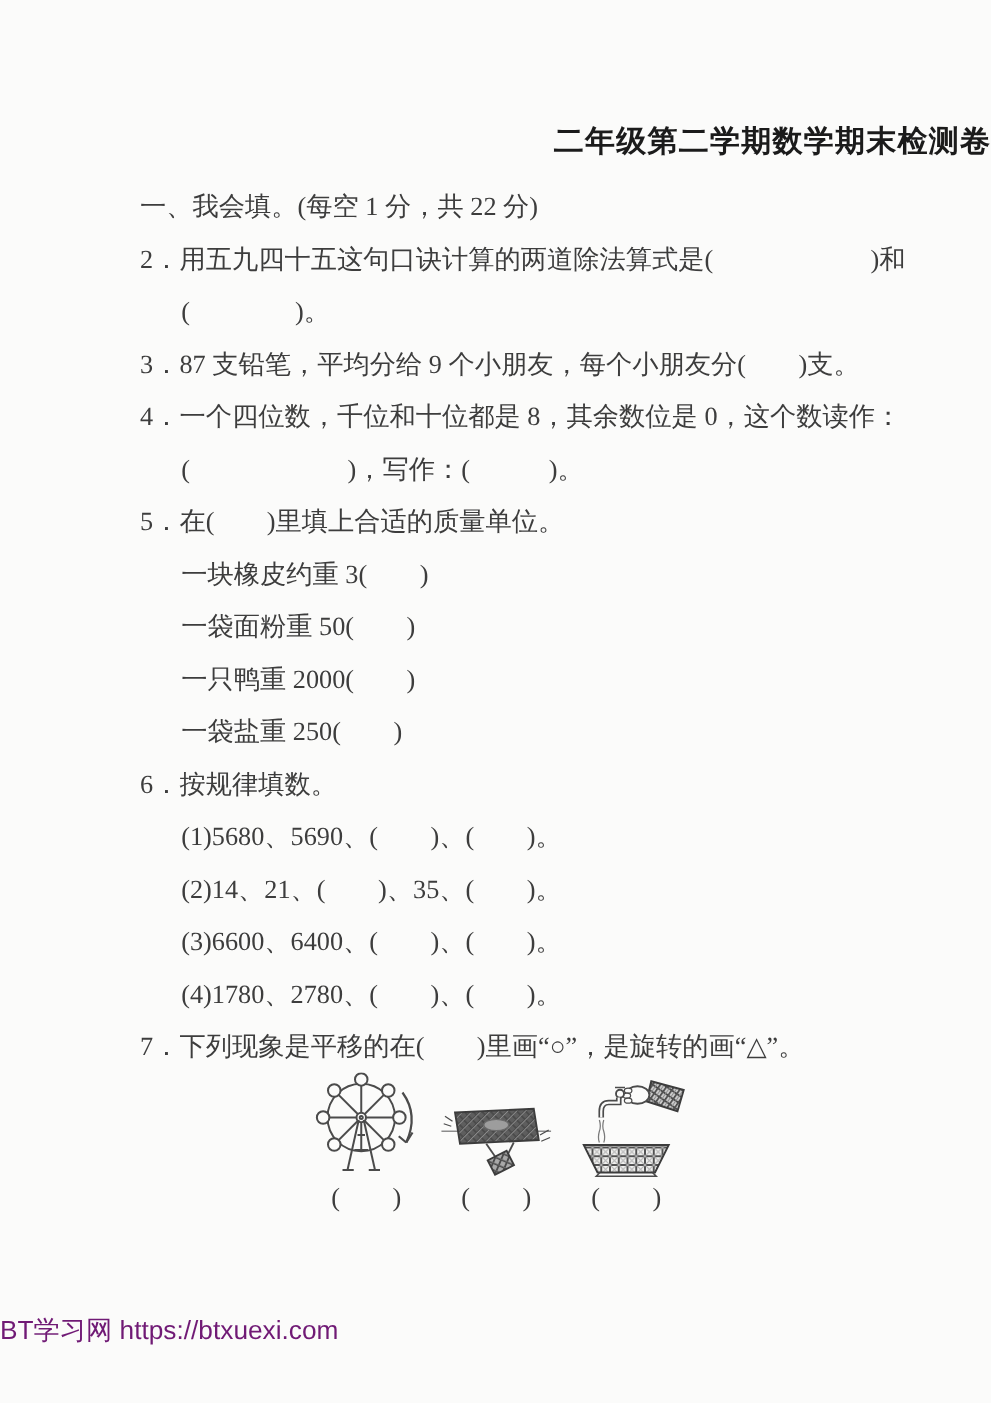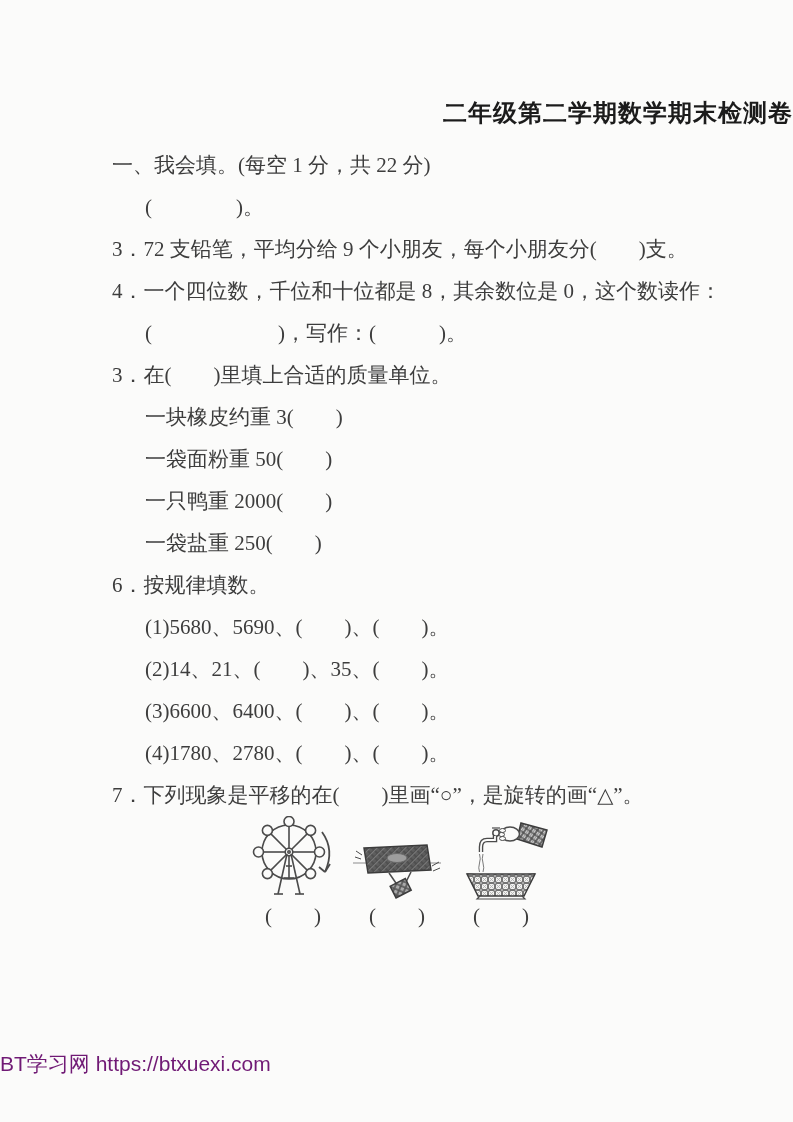--- a/index.html
+++ b/index.html
@@ -55,28 +55,29 @@
 
 <div class="page">
 
   <h1 class="title">二年级第二学期数学期末检测卷</h1>
 
   <div class="content">
 
     <div class="line">一、我会填。(每空 1 分，共 22 分)</div>
 
 
+    <div class="line">2．用五九四十五这句口诀计算的两道除法算式是(　　　　　　)和</div>
     <div class="line cont">(　　　　)。</div>
 
-    <div class="line">3．72 支铅笔，平均分给 9 个小朋友，每个小朋友分(　　)支。</div>
+    <div class="line">3．87 支铅笔，平均分给 9 个小朋友，每个小朋友分(　　)支。</div>
 
     <div class="line">4．一个四位数，千位和十位都是 8，其余数位是 0，这个数读作：</div>
     <div class="line cont">(　　　　　　)，写作：(　　　)。</div>
 
-    <div class="line">3．在(　　)里填上合适的质量单位。</div>
+    <div class="line">5．在(　　)里填上合适的质量单位。</div>
     <div class="line cont">一块橡皮约重 3(　　)</div>
     <div class="line cont">一袋面粉重 50(　　)</div>
     <div class="line cont">一只鸭重 2000(　　)</div>
     <div class="line cont">一袋盐重 250(　　)</div>
 
     <div class="line">6．按规律填数。</div>
     <div class="line cont">(1)5680、5690、(　　)、(　　)。</div>
     <div class="line cont">(2)14、21、(　　)、35、(　　)。</div>
     <div class="line cont">(3)6600、6400、(　　)、(　　)。</div>
     <div class="line cont">(4)1780、2780、(　　)、(　　)。</div>

